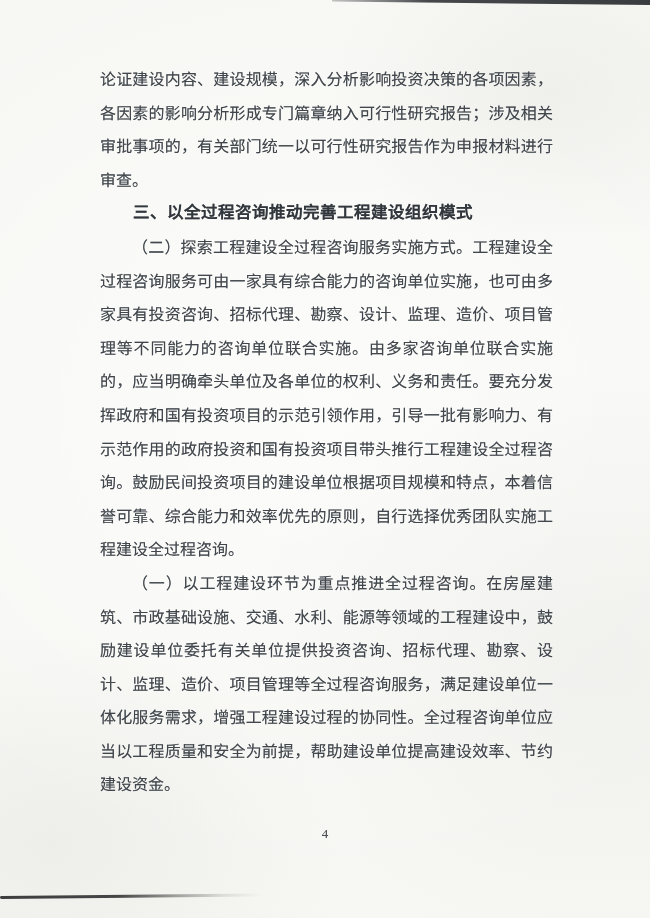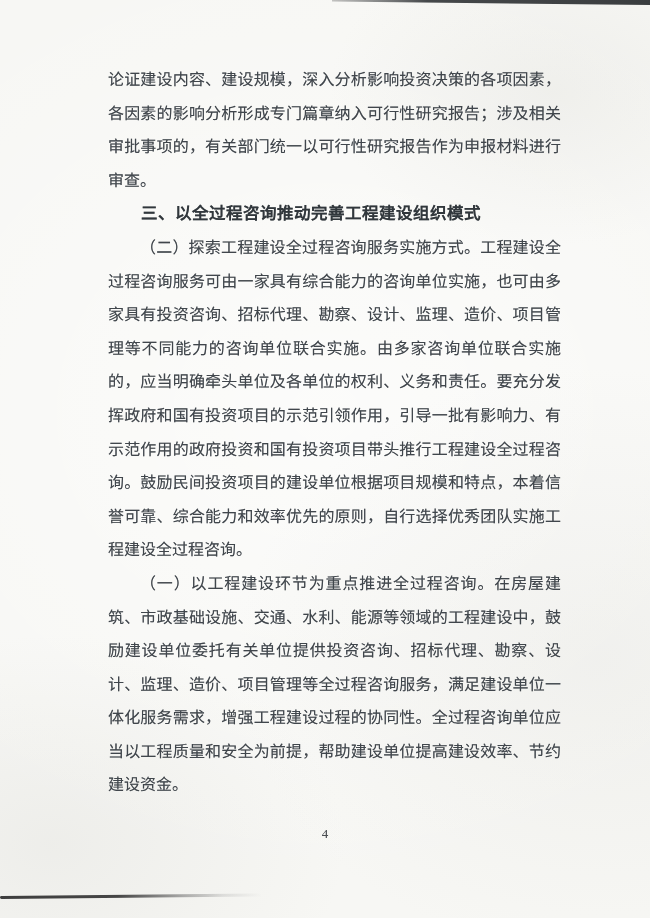--- a/index.html
+++ b/index.html
@@ -39,21 +39,21 @@
     height: 3.4px;
     background: linear-gradient(to right,
       #3e3e3e 0%, #454545 45%, rgba(110,110,110,0.55) 70%,
       rgba(150,150,150,0.25) 85%, rgba(160,160,160,0) 100%);
     transform: rotate(-0.55deg);
     transform-origin: left center;
     border-radius: 2px;
   }
   .content {
     position: absolute;
-    left: 108px;
+    left: 100px;
     top: 63px;
     width: 453px;
     font-size: 16px;
     line-height: 33.6px;
     color: #40464c;
     text-align: justify;
     text-justify: inter-ideograph;
     text-shadow: 0 0 0.6px rgba(70,76,82,0.45);
   }
   .content p {
@@ -63,21 +63,21 @@
   .content p.no-indent {
     text-indent: 0;
   }
   .content h2.heading {
     margin: 0;
     font-size: 16.5px;
     line-height: 33.6px;
     font-weight: 700;
     text-indent: 2em;
     color: #31373c;
-    font-family: Liberation Sans, sans-serif;
+    font-family: Liberation Mono, monospace;
     letter-spacing: 0.5px;
     text-shadow: 0 0 0.6px rgba(49,55,60,0.5);
   }
   .page-number {
     position: absolute;
     top: 826px;
     left: 0;
     width: 100%;
     text-align: center;
     font-size: 13px;

